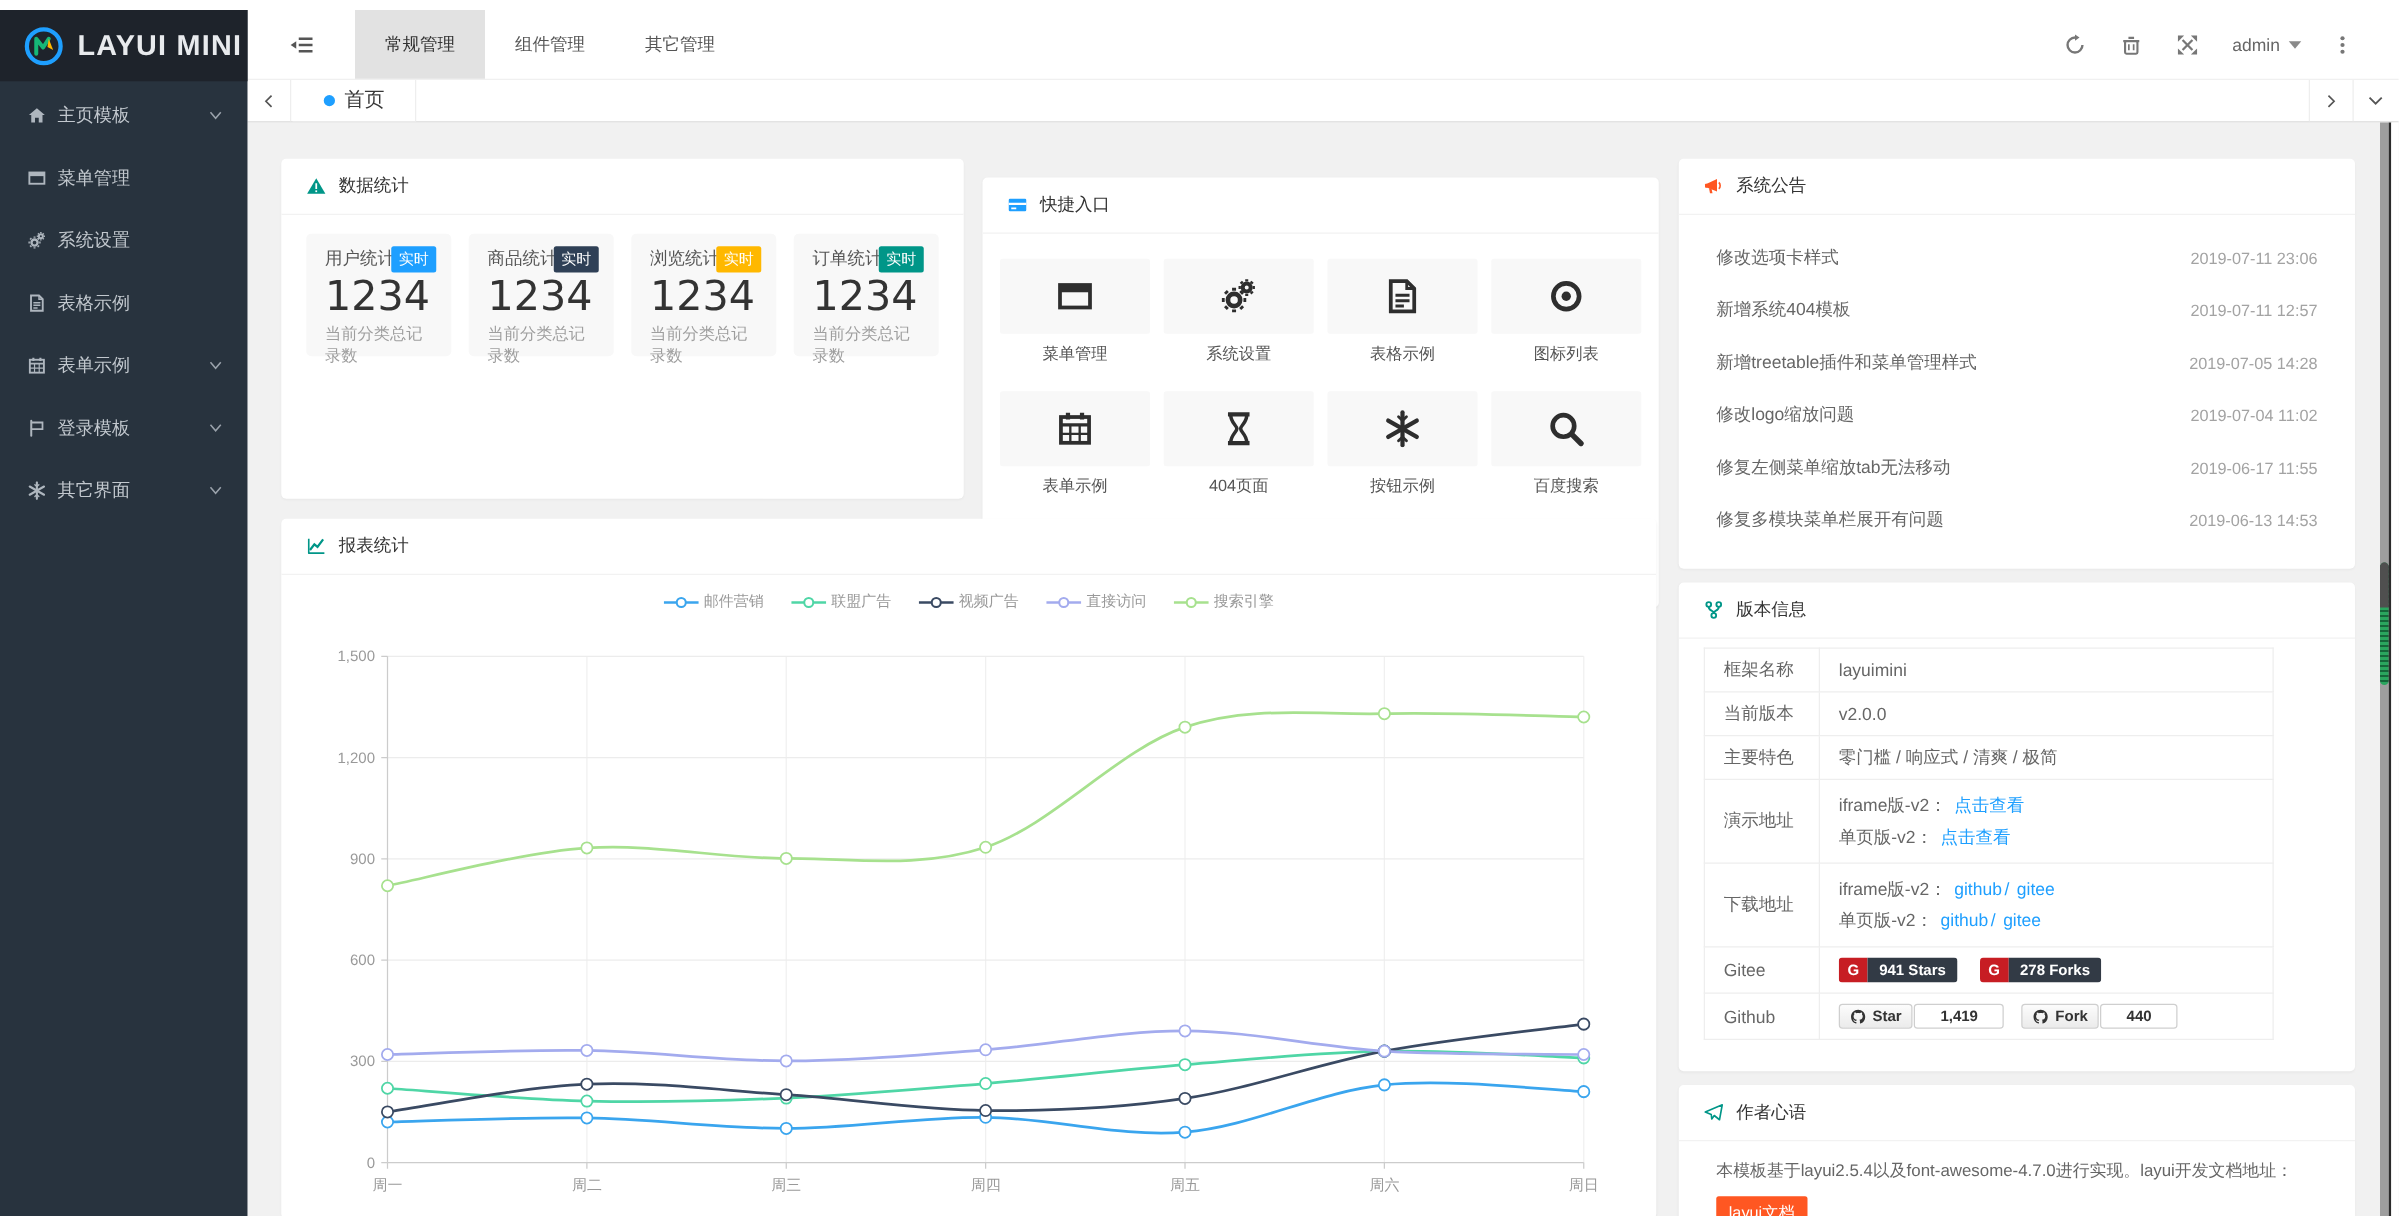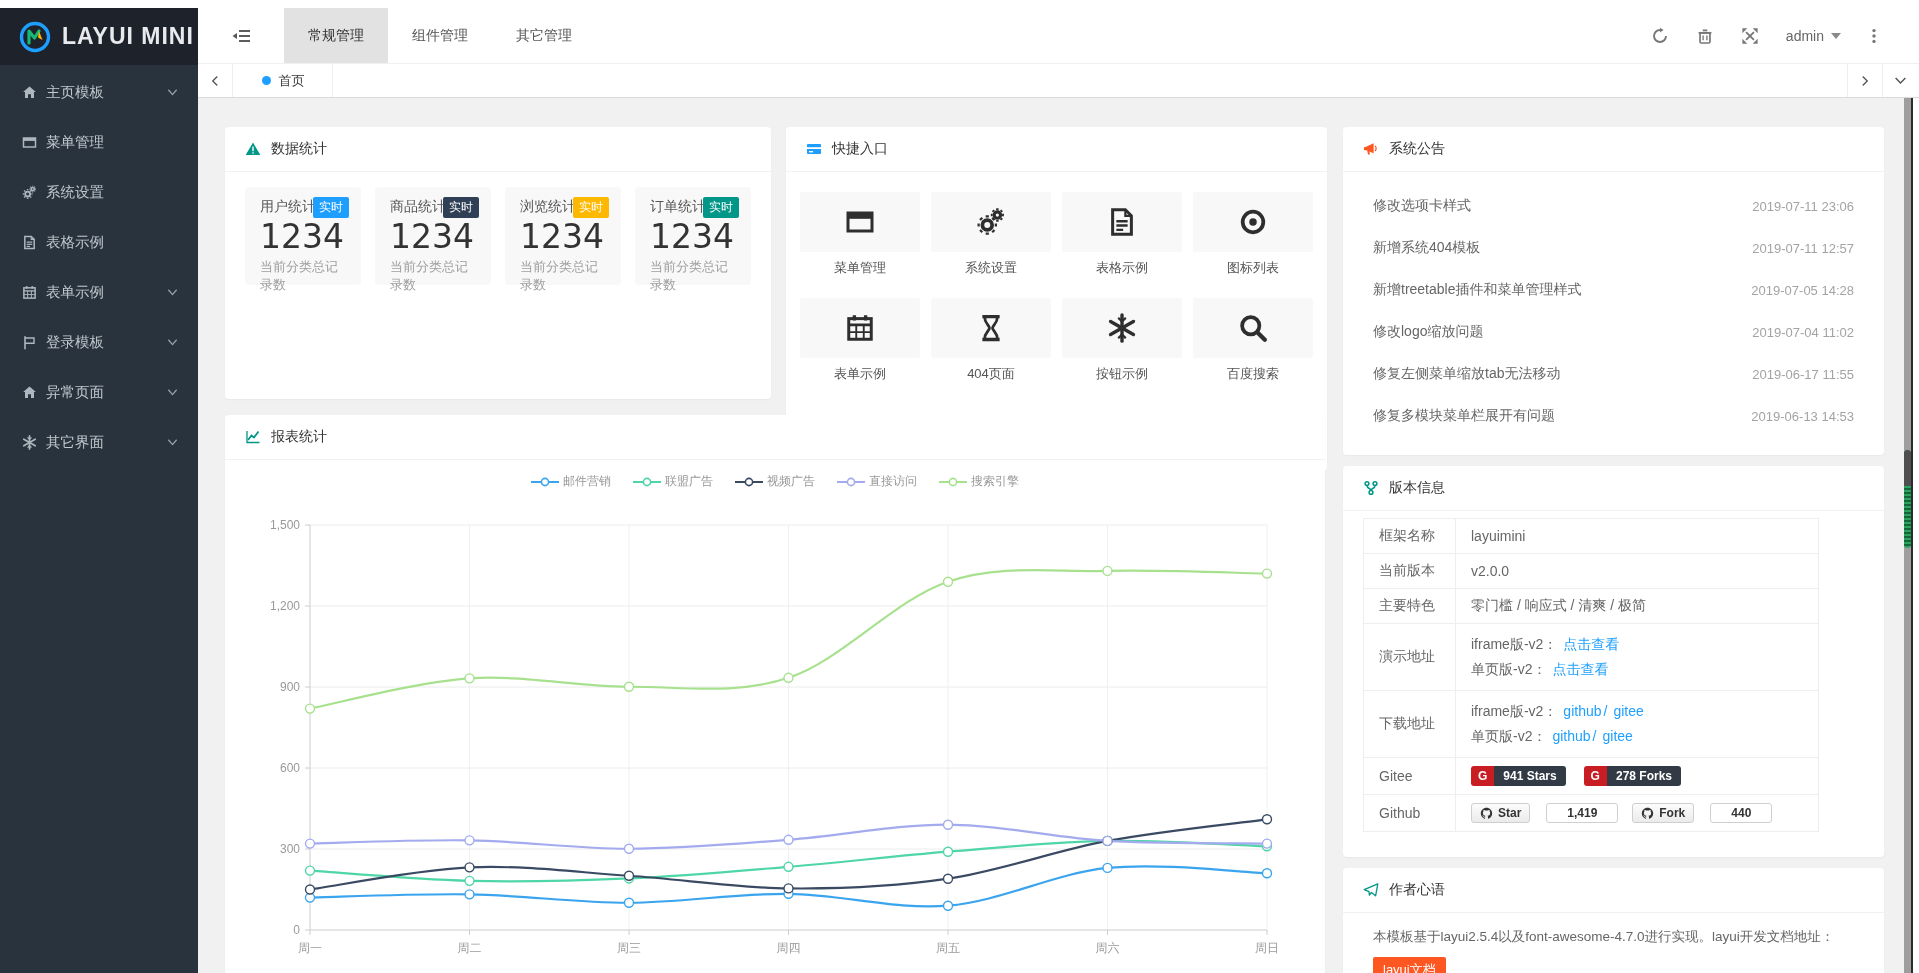--- a/index.html
+++ b/index.html
@@ -25,21 +25,21 @@
   .nav-tab.active { background:#E2E2E2; color:#333; }
   .top-actions { position:absolute; right:78px; top:0; height:56px; display:flex; align-items:center; gap:27px; }
   .ta-btn { width:18px; height:18px; color:#777; cursor:pointer; }
   .user-box { display:flex; align-items:center; gap:7px; cursor:pointer; color:#666; font-size:14px; }
   .caret-down { width:0; height:0; border-left:5px solid transparent; border-right:5px solid transparent; border-top:6px solid #8a8a8a; }
   .dots-btn { position:absolute; right:36px; top:19px; width:18px; height:18px; color:#777; cursor:pointer; }
 
   
   .tabbar { position:absolute; left:198px; top:64px; right:0; height:34px; background:#fff; border-bottom:1px solid #DADADA; z-index:3; }
   .tb-left { position:absolute; left:0; top:0; width:35px; height:33px; border-right:1px solid #EEE; display:flex; align-items:center; justify-content:center; color:#555; cursor:pointer; }
-  .tb-tab { position:absolute; left:36px; top:0; width:99px; height:33px; display:flex; align-items:center; justify-content:center; gap:8px; border-right:1px solid #EEE; font-size:13px; color:#383838; cursor:pointer; background:#fff; }
+  .tb-tab { position:absolute; left:36px; top:0; width:99px; height:33px; display:flex; align-items:center; justify-content:center; gap:8px; border-right:1px solid #EEE; font-size:16px; color:#383838; cursor:pointer; background:#fff; }
   .tb-dot { width:9px; height:9px; border-radius:50%; background:#1E9FFF; }
   .tb-right { position:absolute; right:2px; top:0; height:33px; display:flex; }
   .tb-btn { width:35px; height:33px; display:flex; align-items:center; justify-content:center; border-left:1px solid #EEE; color:#555; cursor:pointer; }
 
   
   .content { position:absolute; left:198px; top:98px; width:1721px; height:875px; background:#F1F1F1; overflow:hidden; }
   .card { position:absolute; background:#fff; border-radius:4px; box-shadow:0 1px 2px rgba(0,0,0,.04); overflow:hidden; }
   .card-header { height:45px; display:flex; align-items:center; padding-left:20px; border-bottom:1px solid #F2F2F2; }
   .card-header .ch-icon { width:16px; height:16px; margin-right:10px; }
   .card-title { font-size:14px; color:#333; }
@@ -47,21 +47,21 @@
   
   #card-stats { left:27px; top:29px; width:546px; height:272px; }
   .stats-grid { padding:15px 20px; display:grid; grid-template-columns:1fr 1fr 1fr 1fr; grid-template-rows:98px 98px; gap:14px; }
   .stat-box { background:#F8F8F8; border-radius:4px; padding:11px 15px; position:relative; }
   .stat-label { font-size:14px; color:#555; }
   .stat-badge { position:absolute; right:12px; top:10px; color:#fff; font-size:12px; padding:2px 6px; border-radius:2px; }
   .stat-value { font-size:33px; color:#333; margin-top:1px; font-family:"DejaVu Sans","Liberation Sans",sans-serif; }
   .stat-caption { font-size:13px; color:#9E9E9E; margin-top:2px; }
 
   
-  #card-quick { left:588px; top:29px; width:541px; height:344px; }
+  #card-quick { left:588px; top:44px; width:541px; height:344px; }
   .quick-grid { padding:20px 14px 0 14px; display:grid; grid-template-columns:repeat(4,1fr); column-gap:11px; row-gap:21px; }
   .quick-cell { text-align:center; cursor:pointer; }
   .quick-box { height:60px; background:#F8F8F8; border-radius:2px; display:flex; align-items:center; justify-content:center; color:#2E2E2E; }
   .quick-box svg { width:30px; height:30px; }
   .quick-label { margin-top:7px; font-size:13px; color:#555; }
 
   
   #card-report { left:27px; top:317px; width:1100px; height:560px; }
   .legend-row { position:absolute; left:0; top:58px; width:100%; display:flex; justify-content:center; gap:22px; }
   .legend-item { display:flex; align-items:center; gap:4px; cursor:pointer; }
@@ -82,21 +82,21 @@
   .vtable td.vl { width:92px; }
   .vline { line-height:25px; white-space:nowrap; }
   .vlink { color:#1E9FFF; text-decoration:none; cursor:pointer; margin-left:6px; }
   .vlink.inlin { margin-left:4px; }
   .vsep { color:#1E9FFF; margin:0 2px; }
   .badge-gitee { display:inline-flex; font-size:12px; font-weight:bold; border-radius:3px; overflow:hidden; margin-right:14px; cursor:pointer; vertical-align:middle; }
   .bg-left { background:#C71D23; color:#fff; padding:3px 7px; }
   .bg-right { background:#323A45; color:#fff; padding:3px 9px; }
   .shield { display:inline-flex; align-items:center; margin-right:10px; vertical-align:middle; cursor:pointer; }
   .sh-btn { display:inline-flex; align-items:center; gap:5px; border:1px solid #CFCFCF; border-radius:3px; background:linear-gradient(#FCFCFC,#EBEBEB); padding:2px 8px; font-size:12px; font-weight:bold; color:#333; }
-  .sh-count { border:1px solid #CFCFCF; border-radius:3px; background:#fff; padding:2px 20px; font-size:12px; font-weight:bold; color:#333; margin-left:16px; }
+  .sh-count { border:1px solid #CFCFCF; border-radius:3px; background:#fff; padding:2px 20px; font-size:12px; font-weight:bold; color:#333; margin-left:1px; }
 
   
   #card-author { left:1145px; top:770px; width:541px; height:170px; }
   .author-body { padding:13px 30px 0 30px; font-size:13.5px; color:#666; }
   .author-line1 { white-space:nowrap; line-height:22px; }
   .doc-btn { display:inline-block; margin-top:9px; background:#FF5722; color:#fff; font-size:13px; padding:4px 10px; border-radius:2px; cursor:pointer; }
 
   
   .scroll-track { position:absolute; right:8px; top:98px; bottom:0; width:7px; background:#9E9E9E; z-index:7; }
   .scroll-thumb { position:absolute; left:0px; top:352px; width:7px; height:98px; border-radius:4px;
@@ -238,29 +238,20 @@
         <span>表单示例</span>
         <svg class="mi-caret icon" viewBox="0 0 16 16">
             <use href="#i-chev-down"></use>
           </svg>
       </div>
       <div class="menu-item">
         <svg class="mi-icon icon" viewBox="0 0 16 16">
             <use href="#i-flag"></use>
           </svg>
         <span>登录模板</span>
-        <svg class="mi-caret icon" viewBox="0 0 16 16">
-            <use href="#i-chev-down"></use>
-          </svg>
-      </div>
-      <div class="menu-item">
-        <svg class="mi-icon icon" viewBox="0 0 16 16">
-            <use href="#i-home"></use>
-          </svg>
-        <span>异常页面</span>
         <svg class="mi-caret icon" viewBox="0 0 16 16">
             <use href="#i-chev-down"></use>
           </svg>
       </div>
       <div class="menu-item">
         <svg class="mi-icon icon" viewBox="0 0 16 16">
             <use href="#i-asterisk"></use>
           </svg>
         <span>其它界面</span>
         <svg class="mi-caret icon" viewBox="0 0 16 16">

